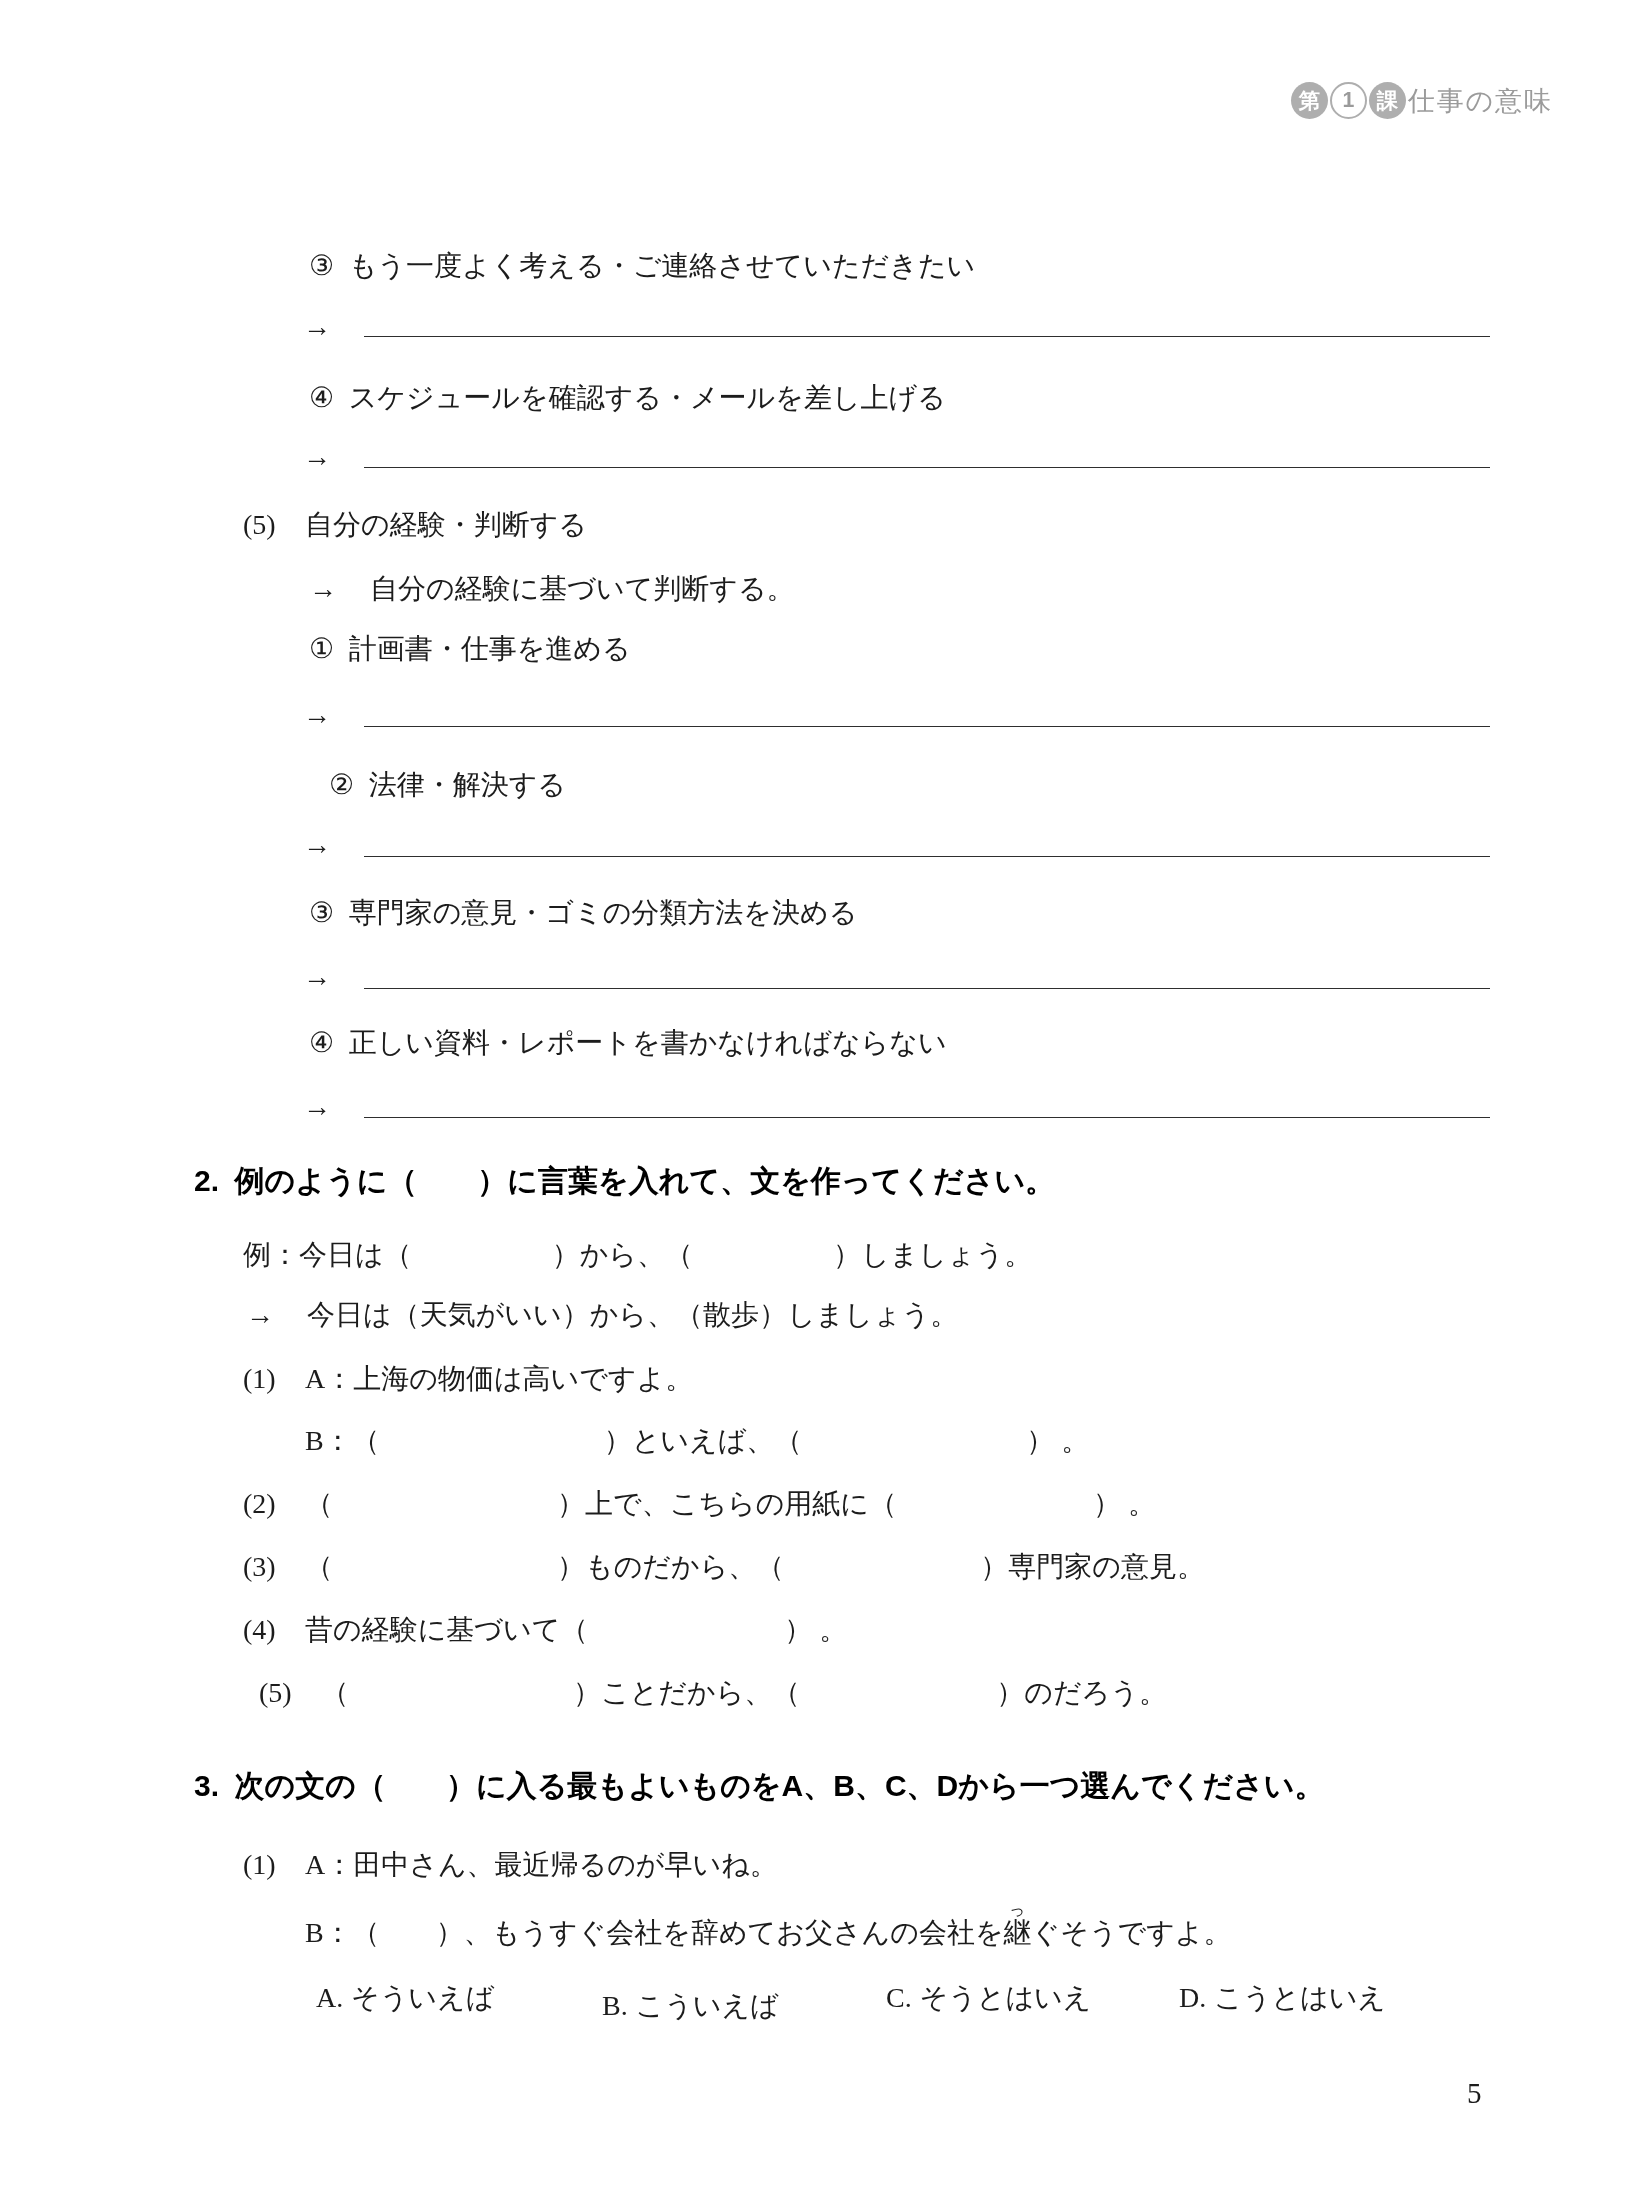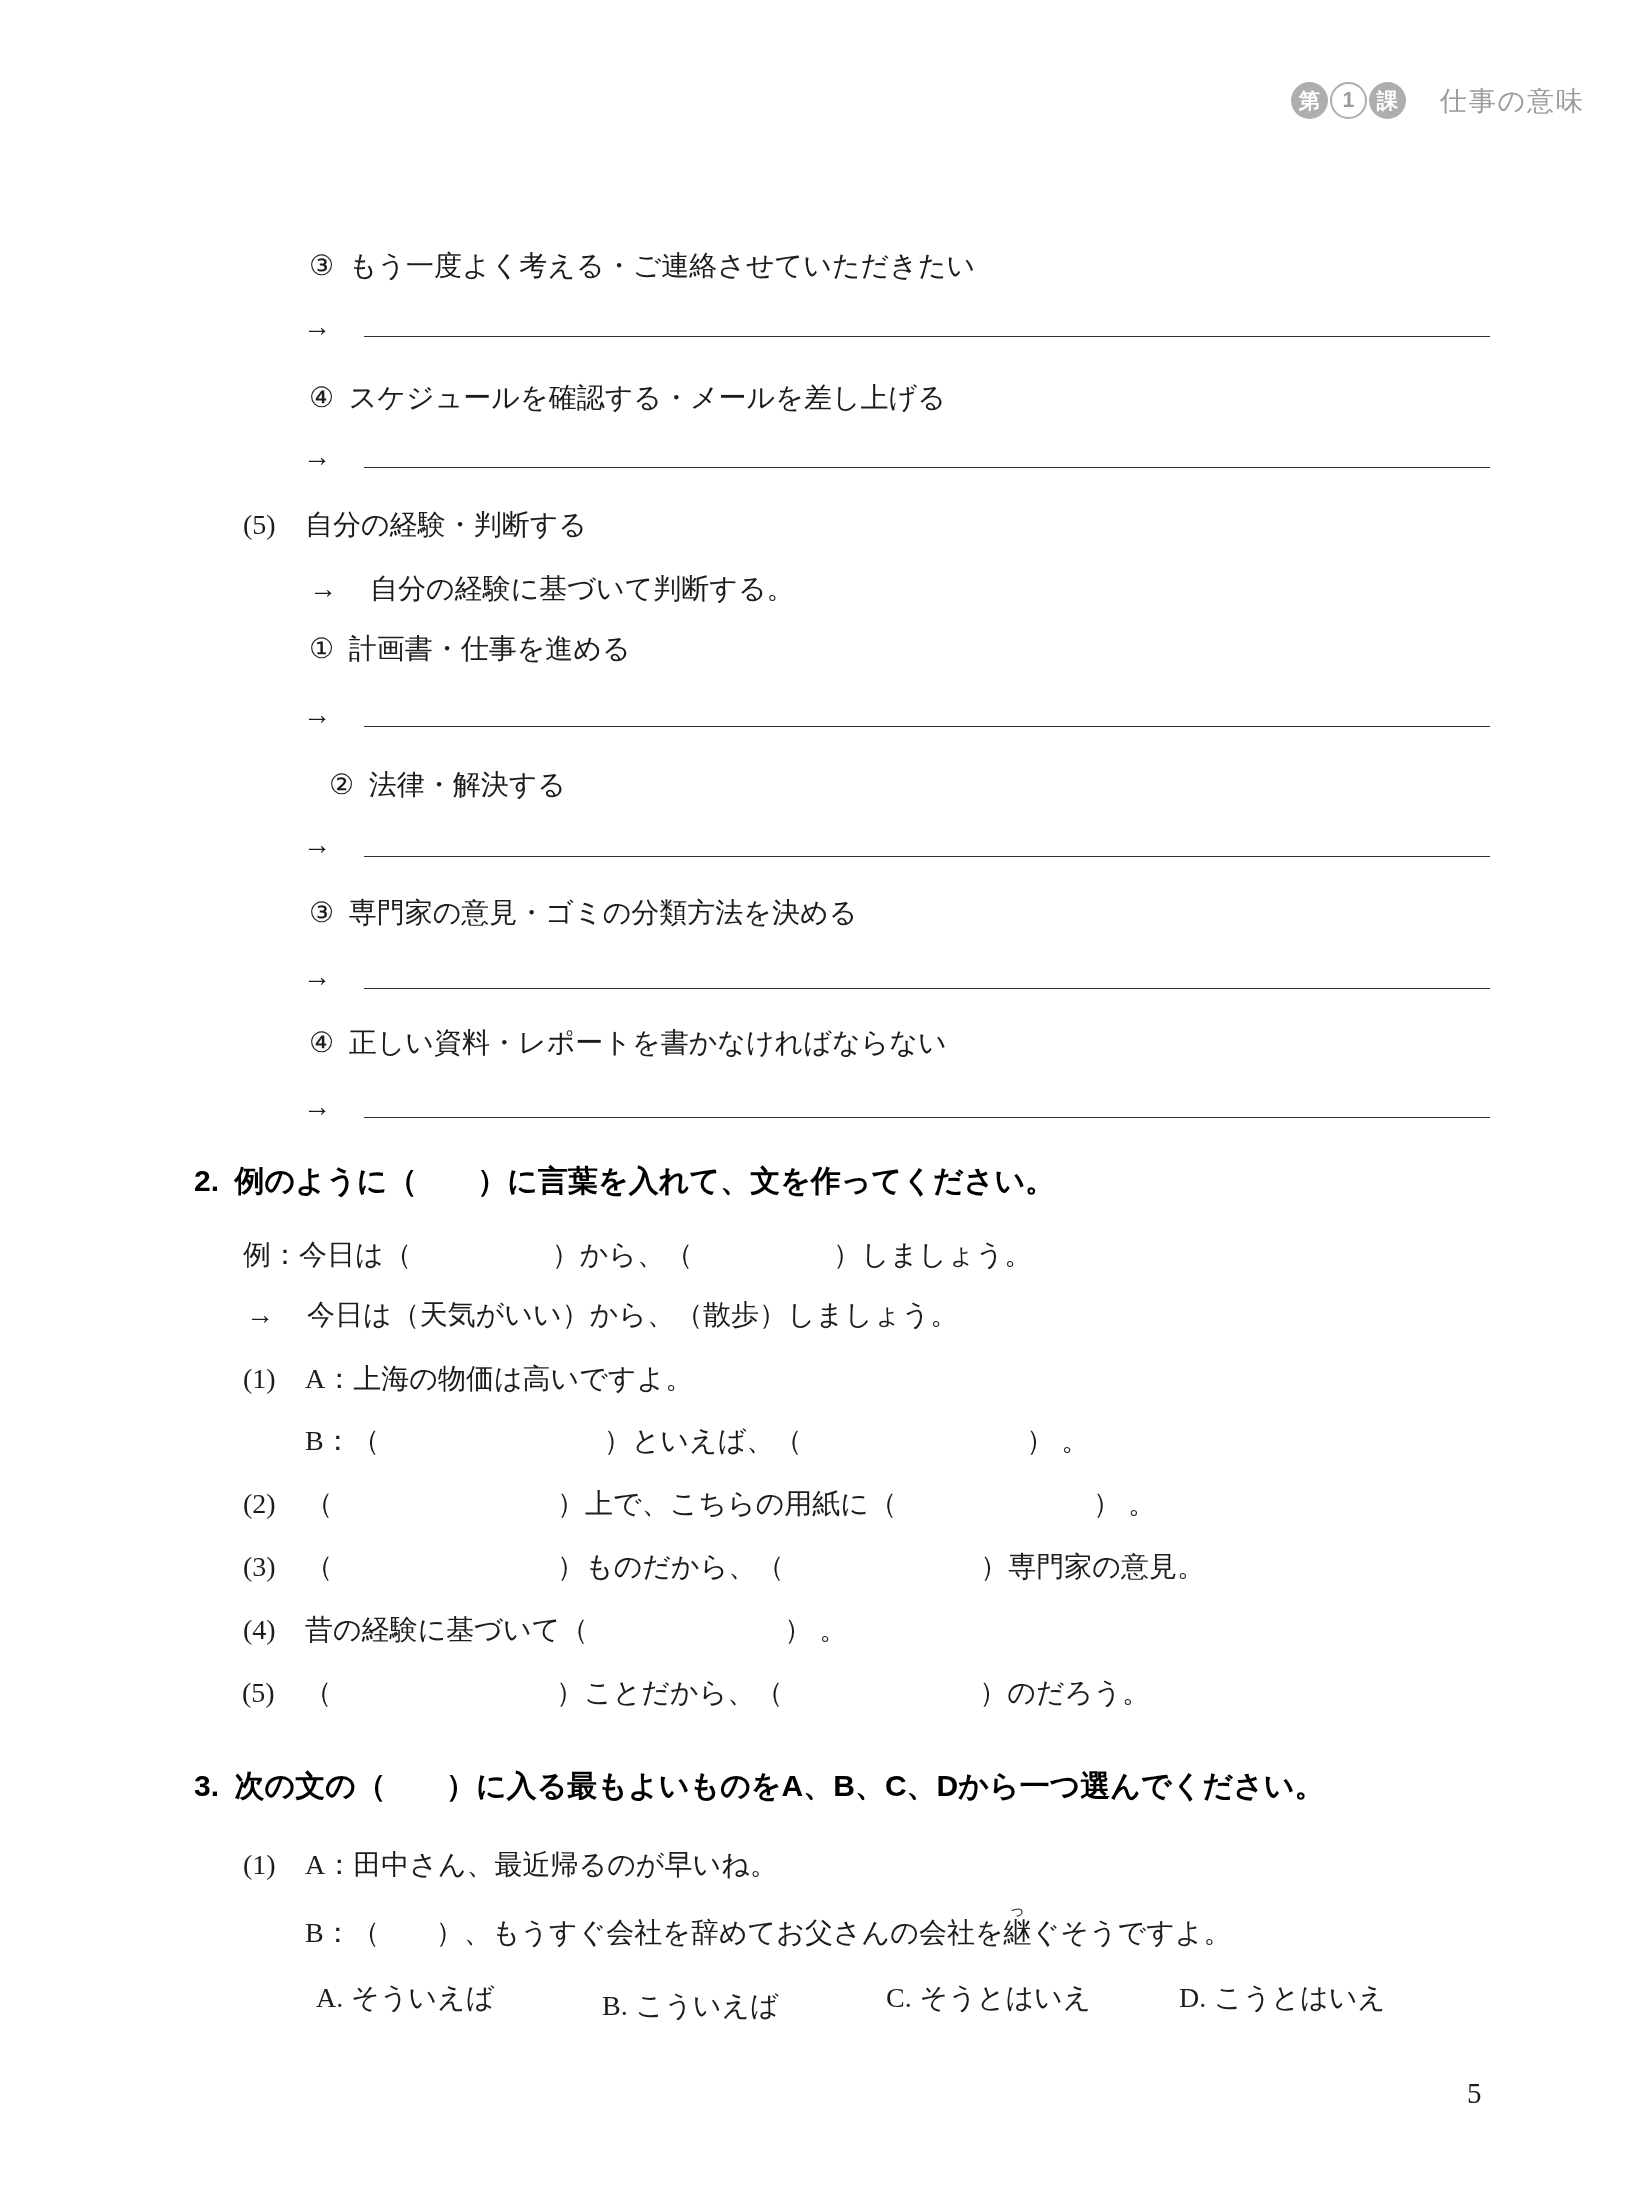--- a/index.html
+++ b/index.html
@@ -19,21 +19,21 @@
     font-family:"Liberation Sans", sans-serif;
   }
   .badge {
     width:37px; height:37px; border-radius:50%;
     display:flex; align-items:center; justify-content:center;
     font-size:21.3px; font-weight:bold; box-sizing:border-box;
   }
   .badge.filled { background:#aeaeae; color:#ffffff; }
   .badge.ring   { background:#ffffff; border:2.9px solid #aeaeae; color:#9a9a9a; }
   .badge + .badge { margin-left:1.9px; }
-  .hdr-title { margin-left:34px; color:#9b9b9b; font-size:27px; letter-spacing:1.9px; }
+  .hdr-title { margin-left:2px; color:#9b9b9b; font-size:27px; letter-spacing:1.9px; }
 
   
   .row {
     position:absolute;
     font-size:28px; line-height:35px;
     white-space:nowrap;
   }
   .cnum { display:inline-block; margin-right:14.6px; }
   .qlabel { display:inline-block; width:62px; }
   .arrow { display:inline-block; margin-right:25px; }
@@ -139,21 +139,21 @@
   </div>
   <div class="row" style="left:243px; top:1486px;">
     <span class="qlabel">(2)</span><span>（　　　　　　　　）上で、こちらの用紙に（　　　　　　　） 。</span>
   </div>
   <div class="row" style="left:243px; top:1549px;">
     <span class="qlabel">(3)</span><span>（　　　　　　　　）ものだから、（　　　　　　　）専門家の意見。</span>
   </div>
   <div class="row" style="left:243px; top:1612px;">
     <span class="qlabel">(4)</span><span>昔の経験に基づいて（　　　　　　　） 。</span>
   </div>
-  <div class="row" style="left:242px; top:1675px;">
+  <div class="row" style="left:259px; top:1675px;">
     <span class="qlabel">(5)</span><span>（　　　　　　　　）ことだから、（　　　　　　　）のだろう。</span>
   </div>
 
   <div class="heading" style="left:194px; top:1766px;">
     <span class="hnum">3.</span><span>次の文の（　　）に入る最もよいものをA、B、C、Dから一つ選んでください。</span>
   </div>
   <div class="row" style="left:243px; top:1847px;">
     <span class="qlabel">(1)</span><span>A：田中さん、最近帰るのが早いね。</span>
   </div>
   <div class="row" style="left:305px; top:1905px;">

